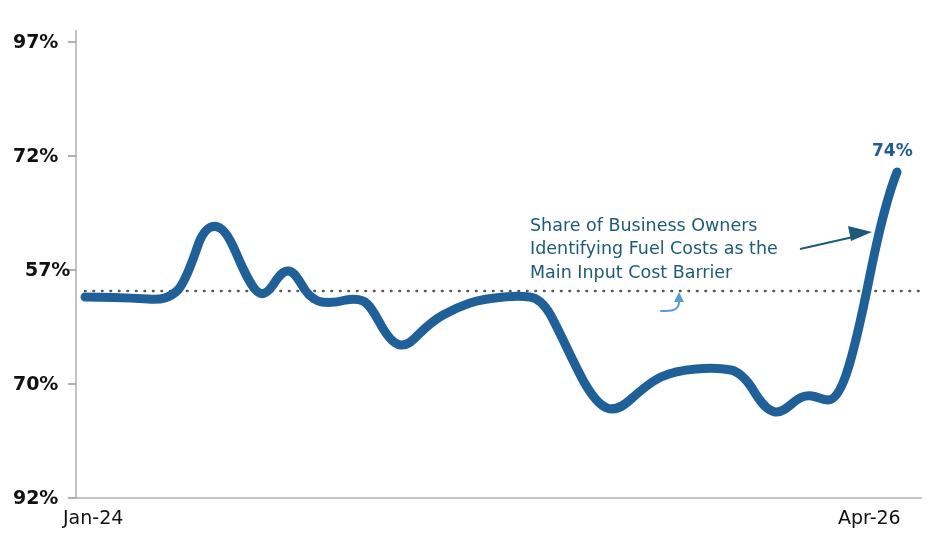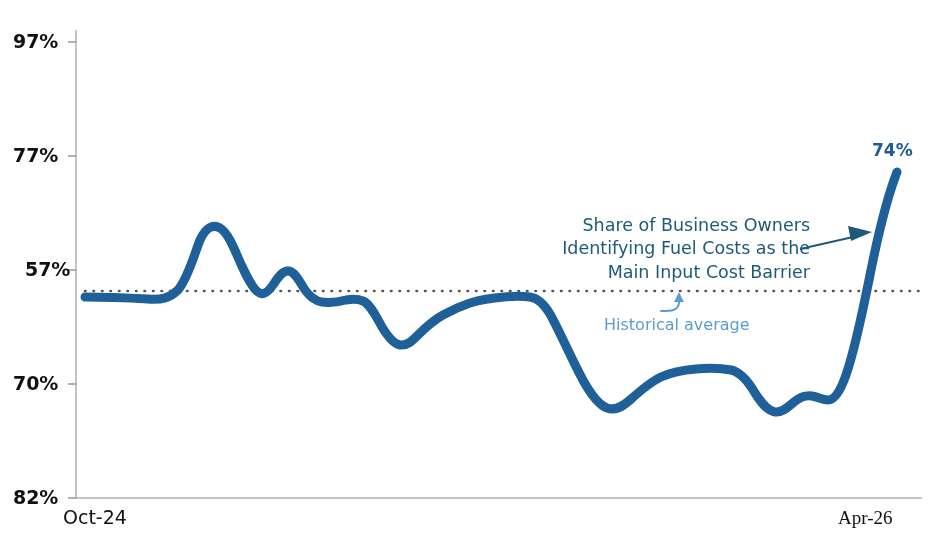--- a/index.html
+++ b/index.html
@@ -55,29 +55,29 @@
   .xtick-label {
     position: absolute;
     font-family: "DejaVu Sans", sans-serif;
     font-size: 19px;
     font-weight: 400;
     color: #111111;
     white-space: nowrap;
     line-height: 1;
   }
   #xtick-start { left: 63px; top: 508px; }
-  #xtick-end   { left: 838px; top: 508px; font-family: Liberation Serif, serif; }
+  #xtick-end   { left: 838px; top: 508px; }
 
   
   #callout-annotation {
     position: absolute;
     left: 530px;
     top: 214px;
     width: 280px;
-    text-align: right;
+    text-align: left;
     font-family: "DejaVu Sans", sans-serif;
     font-size: 17.5px;
     font-weight: 400;
     line-height: 1.33;
     color: #1d5a78;
     white-space: pre-line;
   }
 
   
   #hist-avg-label {
@@ -171,36 +171,35 @@
       <path d="M 661 311 C 671 311, 678 311, 679 303 L 679 297" fill="none" stroke="#5b9bd5" stroke-width="2" stroke-linecap="round"></path>
       <polygon points="679,292 674,302 684,302" fill="#5b9bd5"></polygon>
     </g>
 
   </svg>
 
   <div class="ytick-wrap" style="top:42px">
     <div class="ytick-label" style="top:-10px; position:relative;">97%</div>
   </div>
   <div class="ytick-wrap" style="top:156px">
-    <div class="ytick-label" style="top:-10px; position:relative;">77%</div>
+    <div class="ytick-label" style="top:-10px; position:relative;">72%</div>
   </div>
   <div class="ytick-wrap" style="top:270px">
     <div class="ytick-label" style="top:-10px; position:relative;margin-left:12px;">57%</div>
   </div>
   <div class="ytick-wrap" style="top:384px">
     <div class="ytick-label" style="top:-10px; position:relative;">70%</div>
   </div>
   <div class="ytick-wrap" style="top:498px">
-    <div class="ytick-label" style="top:-10px; position:relative;">82%</div>
-  </div>
-
-  <div class="xtick-label" id="xtick-start">Oct-24</div>
+    <div class="ytick-label" style="top:-10px; position:relative;">92%</div>
+  </div>
+
+  <div class="xtick-label" id="xtick-start">Jan-24</div>
   <div class="xtick-label" id="xtick-end">Apr-26</div>
 
   <div id="callout-annotation">Share of Business Owners
 Identifying Fuel Costs as the
 Main Input Cost Barrier</div>
 
-  <div id="hist-avg-label">Historical average</div>
 
   <div id="end-value-label">74%</div>
 
 </div>
 
 </body></html>

